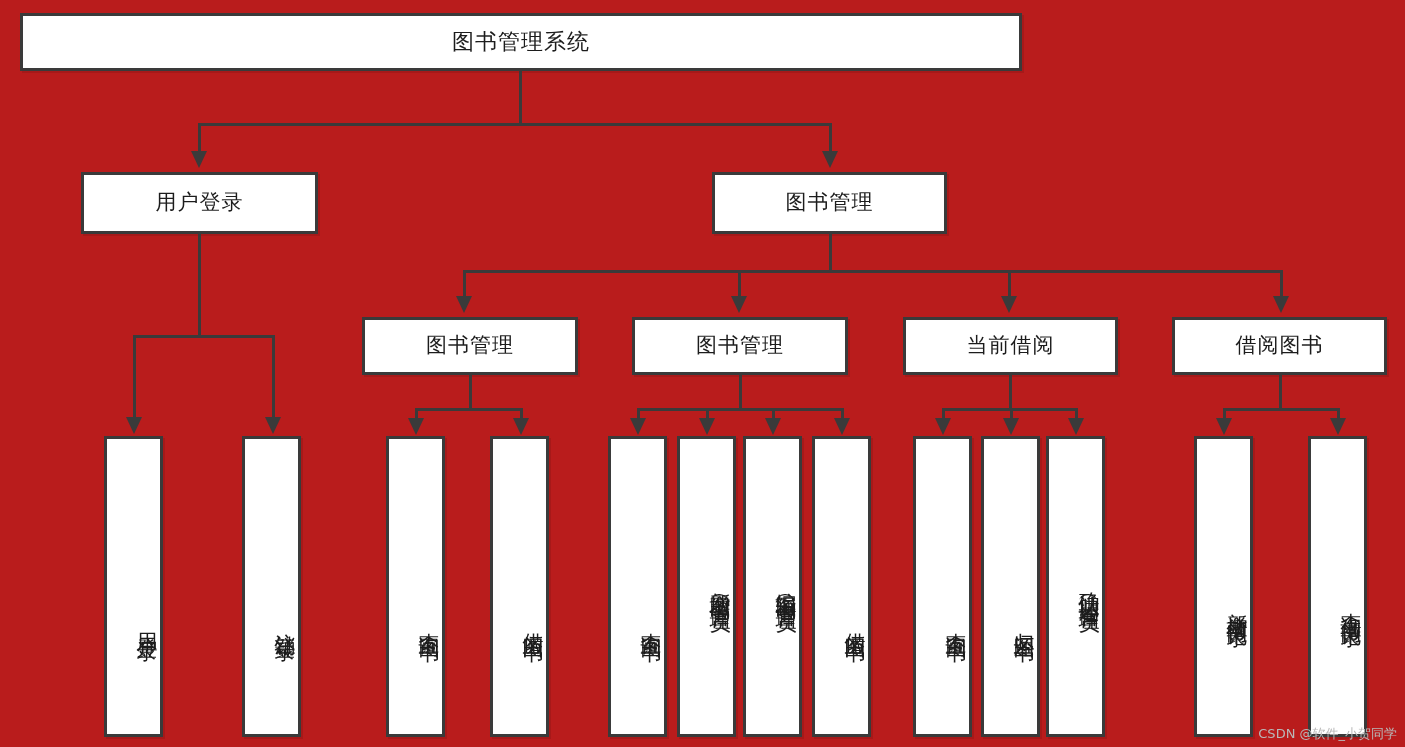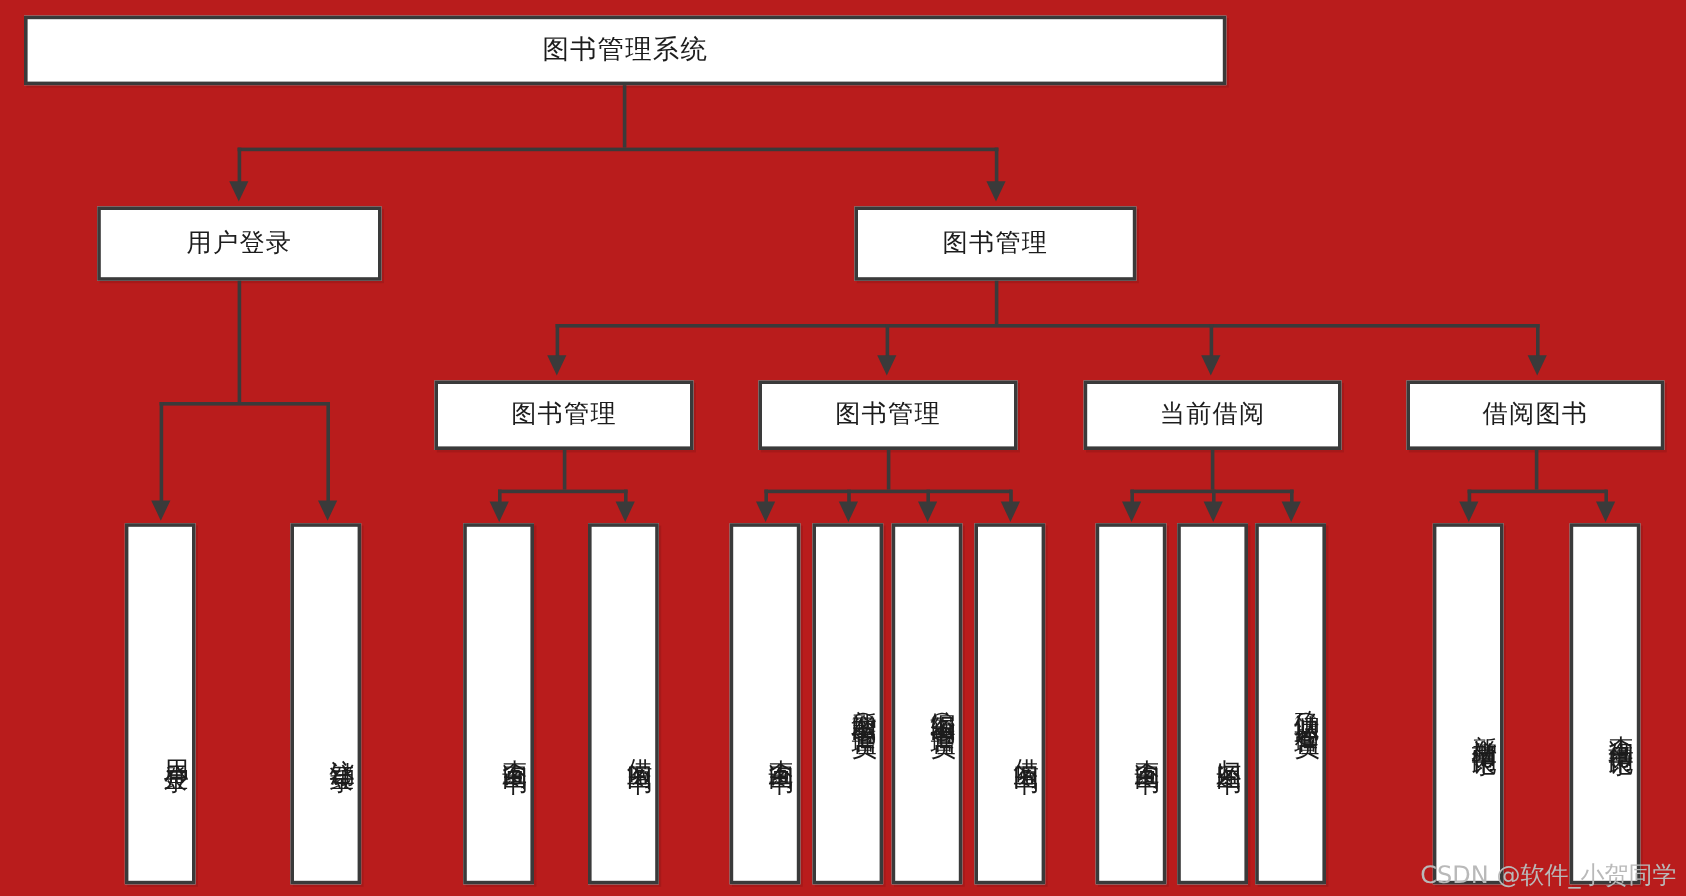--- a/index.html
+++ b/index.html
@@ -63,21 +63,21 @@
     height: 0;
     border-left: 8px solid transparent;
     border-right: 8px solid transparent;
     border-top: 17px solid #3a3a3a;
   }
   
   #watermark {
     position: absolute;
     right: 8px;
     bottom: 4px;
-    font-size: 20px;
+    font-size: 13px;
     color: #b9b9b9;
     white-space: nowrap;
     font-family: "DejaVu Sans", "Liberation Sans", sans-serif;
   }
 </style>
 </head>
 <body>
 
 <div id="canvas">
 

